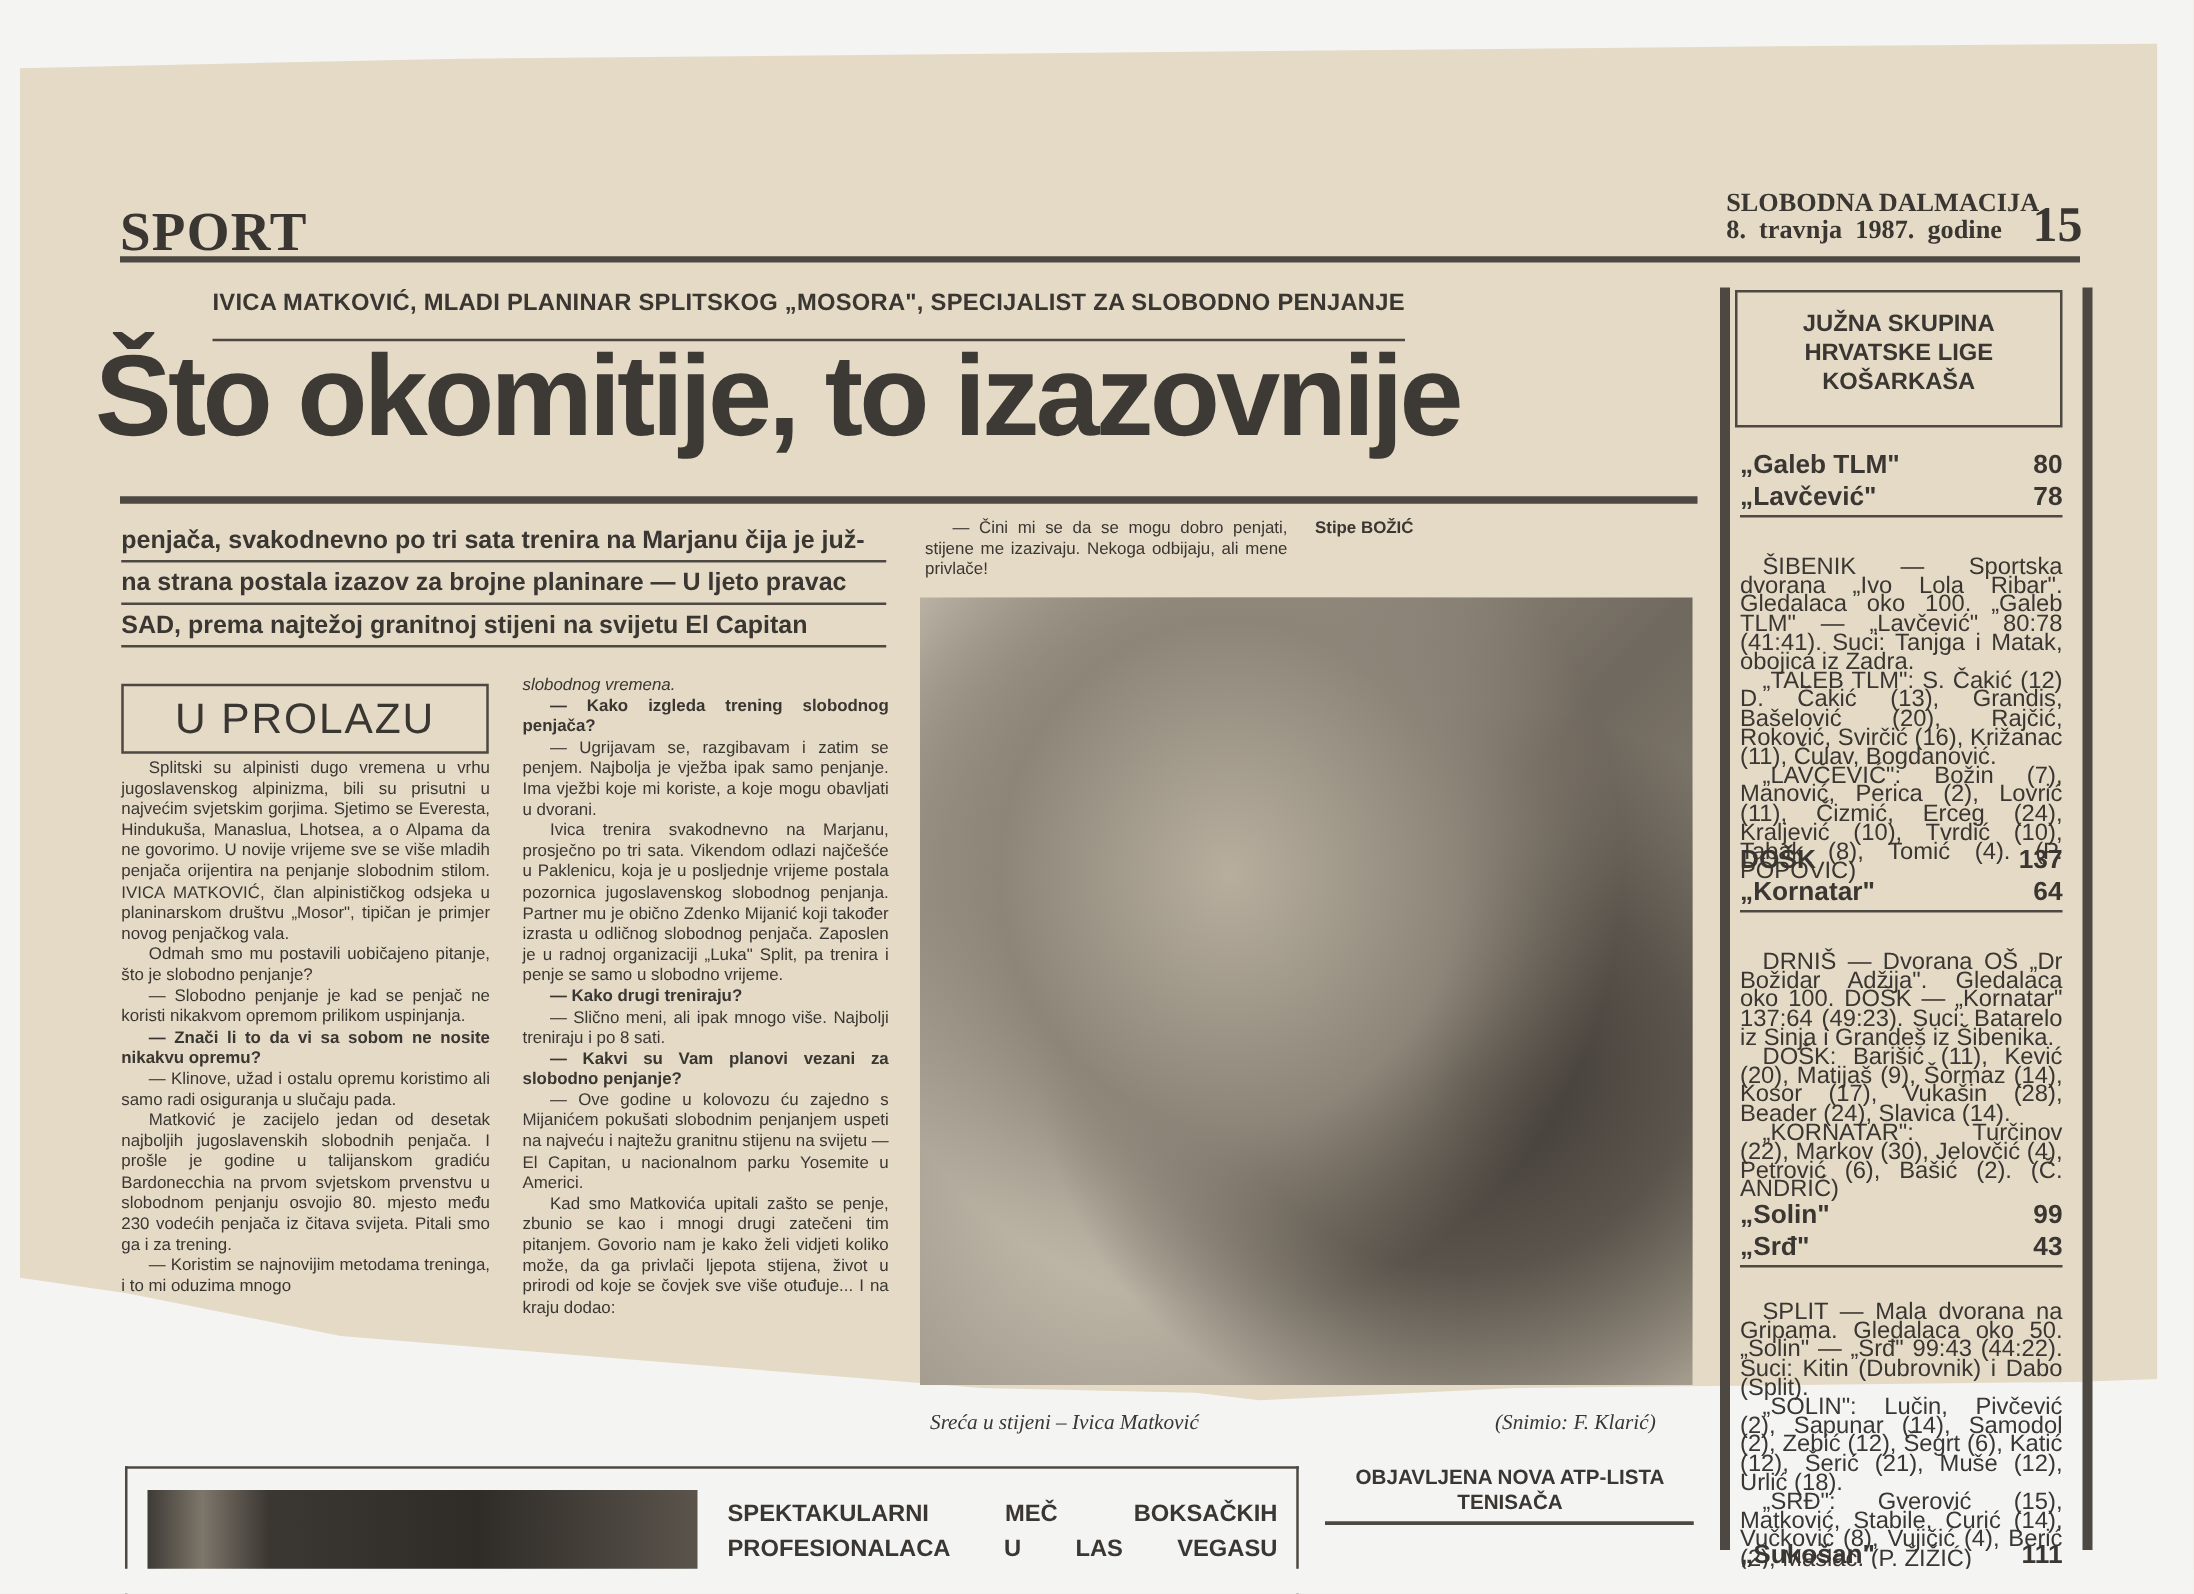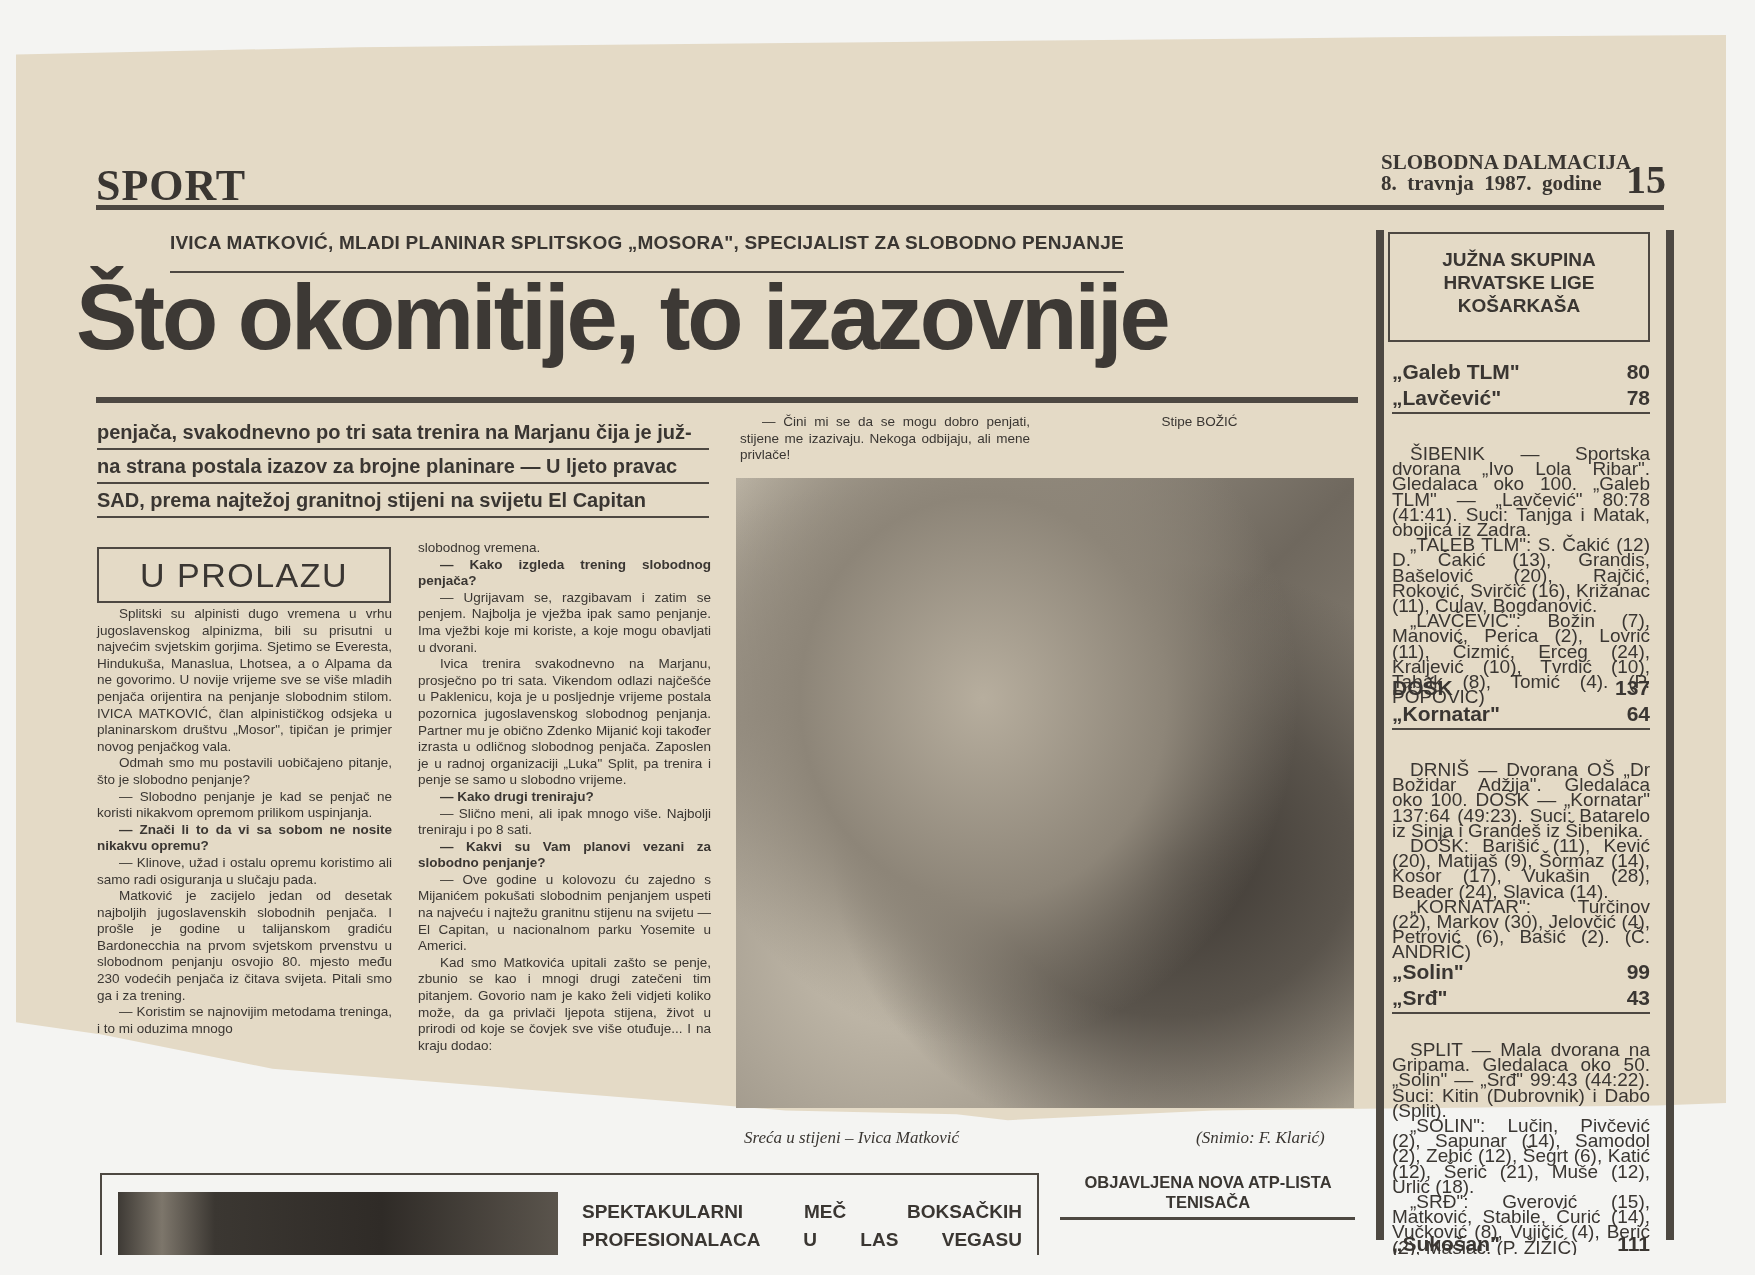--- a/index.html
+++ b/index.html
@@ -65,36 +65,36 @@
     <p>Splitski su alpinisti dugo vremena u vrhu jugoslavenskog alpinizma, bili su prisutni u najvećim svjetskim gorjima. Sjetimo se Everesta, Hindukuša, Manaslua, Lhotsea, a o Alpama da ne govorimo. U novije vrijeme sve se više mladih penjača orijentira na penjanje slobodnim stilom. IVICA MATKOVIĆ, član alpinističkog odsjeka u planinarskom društvu „Mosor", tipičan je primjer novog penjačkog vala.</p>
     <p>Odmah smo mu postavili uobičajeno pitanje, što je slobodno penjanje?</p>
     <p>— Slobodno penjanje je kad se penjač ne koristi nikakvom opremom prilikom uspinjanja.</p>
     <p class="q">— Znači li to da vi sa sobom ne nosite nikakvu opremu?</p>
     <p>— Klinove, užad i ostalu opremu koristimo ali samo radi osiguranja u slučaju pada.</p>
     <p>Matković je zacijelo jedan od desetak najboljih jugoslavenskih slobodnih penjača. I prošle je godine u talijanskom gradiću Bardonecchia na prvom svjetskom prvenstvu u slobodnom penjanju osvojio 80. mjesto među 230 vodećih penjača iz čitava svijeta. Pitali smo ga i za trening.</p>
     <p>— Koristim se najnovijim metodama treninga, i to mi oduzima mnogo</p>
   </div>
 
 <div class="abs col" id="col2" style="left:418px;top:540px;width:293px;">
-    <p style="text-indent: 0px;">slobodnog vremena.</p>
+    <p style="text-indent: 0px; font-style: italic;">slobodnog vremena.</p>
     <p class="q">— Kako izgleda trening slobodnog penjača?</p>
     <p>— Ugrijavam se, razgibavam i zatim se penjem. Najbolja je vježba ipak samo penjanje. Ima vježbi koje mi koriste, a koje mogu obavljati u dvorani.</p>
     <p>Ivica trenira svakodnevno na Marjanu, prosječno po tri sata. Vikendom odlazi najčešće u Paklenicu, koja je u posljednje vrijeme postala pozornica jugoslavenskog slobodnog penjanja. Partner mu je obično Zdenko Mijanić koji također izrasta u odličnog slobodnog penjača. Zaposlen je u radnoj organizaciji „Luka" Split, pa trenira i penje se samo u slobodno vrijeme.</p>
     <p class="q">— Kako drugi treniraju?</p>
     <p>— Slično meni, ali ipak mnogo više. Najbolji treniraju i po 8 sati.</p>
     <p class="q">— Kakvi su Vam planovi vezani za slobodno penjanje?</p>
     <p>— Ove godine u kolovozu ću zajedno s Mijanićem pokušati slobodnim penjanjem uspeti na najveću i najtežu granitnu stijenu na svijetu — El Capitan, u nacionalnom parku Yosemite u Americi.</p>
     <p>Kad smo Matkovića upitali zašto se penje, zbunio se kao i mnogi drugi zatečeni tim pitanjem. Govorio nam je kako želi vidjeti koliko može, da ga privlači ljepota stijena, život u prirodi od koje se čovjek sve više otuđuje... I na kraju dodao:</p>
   </div>
 
 <div class="abs col" style="left:740px;top:414px;width:290px;">
   <p>— Čini mi se da se mogu dobro penjati, stijene me izazivaju. Nekoga odbijaju, ali mene privlače!</p>
 </div>
 <div class="abs col" style="left:1052px;top:414px;width:295px;">
-  <div style="text-align:center;font-weight:normal;">Stipe BOŽIĆ</div>
+  <div style="text-align:left;font-weight:bold;">Stipe BOŽIĆ</div>
 </div>
 
 <div class="abs photo"></div>
 <div class="abs caption" style="left:744px;top:1128px;">Sreća u stijeni – Ivica Matković</div>
 <div class="abs caption" style="left:1196px;top:1128px;">(Snimio: F. Klarić)</div>
 
 <div class="abs sidebar"></div>
 <div class="abs sb-box">
   <div>JUŽNA SKUPINA</div>
   <div>HRVATSKE LIGE</div>

